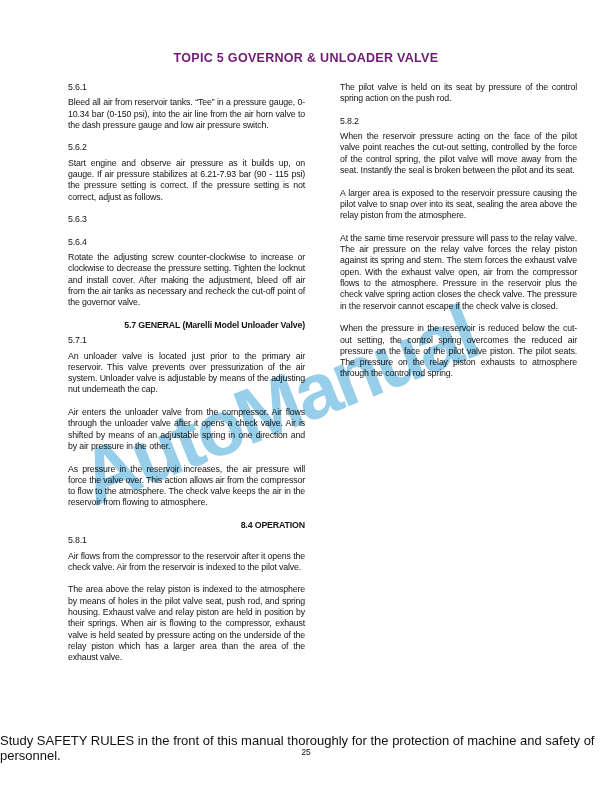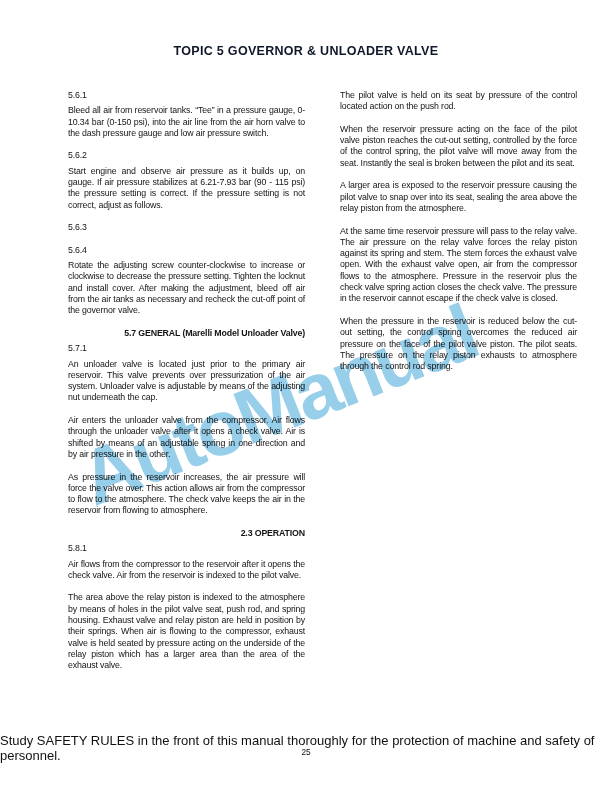--- a/index.html
+++ b/index.html
@@ -7,45 +7,45 @@
     position: relative;
     width: 612px;
     height: 792px;
     background: #ffffff;
     overflow: hidden;
     font-family: "Liberation Sans", sans-serif;
     color: #141414;
   }
   .title {
     position: absolute;
-    top: 44px;
+    top: 51px;
     left: 0;
     width: 100%;
     text-align: center;
     font-size: 12.5px;
     font-weight: bold;
     letter-spacing: 0.3px;
-    color: #0f172a;
+    color: #701a75;
   }
   .columns {
     position: absolute;
     top: 74px;
     left: 68px;
     display: flex;
     gap: 35px;
   }
   .col {
     width: 237px;
     font-size: 8.8px;
     line-height: 11.3px;
     letter-spacing: -0.15px;
     text-align: justify;
   }
   .col > * { margin: 0; margin-top: 11.3px; }
-  .col > :first-child { margin-top: 16px; }
+  .col > :first-child { margin-top: 8px; }
   .col > .h + .p,
   .col > .hb + .p,
   .col > .hb + .h { margin-top: 4px; }
   .h  { font-weight: normal; text-align: left; }
   .hb { font-weight: bold; text-align: right; }
   .watermark {
     position: absolute;
     top: 355px;
     left: 8px;
     width: 540px;
@@ -95,29 +95,30 @@
       <div class="h">5.6.2</div>
       <div class="p">Start engine and observe air pressure as it builds up, on gauge. If air pressure stabilizes at 6.21-7.93 bar (90 - 115 psi) the pressure setting is correct. If the pressure setting is not correct, adjust as follows.</div>
       <div class="h">5.6.3</div>
       <div class="h">5.6.4</div>
       <div class="p">Rotate the adjusting screw counter-clockwise to increase or clockwise to decrease the pressure setting. Tighten the locknut and install cover. After making the adjustment, bleed off air from the air tanks as necessary and recheck the cut-off point of the governor valve.</div>
       <div class="hb">5.7 GENERAL (Marelli Model Unloader Valve)</div>
       <div class="h">5.7.1</div>
       <div class="p">An unloader valve is located just prior to the primary air reservoir. This valve prevents over pressurization of the air system. Unloader valve is adjustable by means of the adjusting nut underneath the cap.</div>
       <div class="p">Air enters the unloader valve from the compressor. Air flows through the unloader valve after it opens a check valve. Air is shifted by means of an adjustable spring in one direction and by air pressure in the other.</div>
       <div class="p">As pressure in the reservoir increases, the air pressure will force the valve over. This action allows air from the compressor to flow to the atmosphere. The check valve keeps the air in the reservoir from flowing to atmosphere.</div>
-      <div class="hb">2.3 OPERATION</div>
+      <div class="hb">8.4 OPERATION</div>
       <div class="h">5.8.1</div>
       <div class="p">Air flows from the compressor to the reservoir after it opens the check valve. Air from the reservoir is indexed to the pilot valve.</div>
       <div class="p">The area above the relay piston is indexed to the atmosphere by means of holes in the pilot valve seat, push rod, and spring housing. Exhaust valve and relay piston are held in position by their springs. When air is flowing to the compressor, exhaust valve is held seated by pressure acting on the underside of the relay piston which has a larger area than the area of the exhaust valve.</div>
     </div>
 
     <div class="col">
-      <div class="p">The pilot valve is held on its seat by pressure of the control located action on the push rod.</div>
-      <div class="p">When the reservoir pressure acting on the face of the pilot valve piston reaches the cut-out setting, controlled by the force of the control spring, the pilot valve will move away from the seat. Instantly the seal is broken between the pilot and its seat.</div>
+      <div class="p">The pilot valve is held on its seat by pressure of the control spring action on the push rod.</div>
+      <div class="h">5.8.2</div>
+      <div class="p">When the reservoir pressure acting on the face of the pilot valve point reaches the cut-out setting, controlled by the force of the control spring, the pilot valve will move away from the seat. Instantly the seal is broken between the pilot and its seat.</div>
       <div class="p">A larger area is exposed to the reservoir pressure causing the pilot valve to snap over into its seat, sealing the area above the relay piston from the atmosphere.</div>
       <div class="p">At the same time reservoir pressure will pass to the relay valve. The air pressure on the relay valve forces the relay piston against its spring and stem. The stem forces the exhaust valve open. With the exhaust valve open, air from the compressor flows to the atmosphere. Pressure in the reservoir plus the check valve spring action closes the check valve. The pressure in the reservoir cannot escape if the check valve is closed.</div>
       <div class="p">When the pressure in the reservoir is reduced below the cut-out setting, the control spring overcomes the reduced air pressure on the face of the pilot valve piston. The pilot seats. The pressure on the relay piston exhausts to atmosphere through the control rod spring.</div>
     </div>
 
   </div>
 
   <div class="watermark" style="color: rgb(111, 188, 226);">AutoManual</div>
 
   <div class="footer">Study SAFETY RULES in the front of this manual thoroughly for the protection of machine and safety of personnel.</div>

